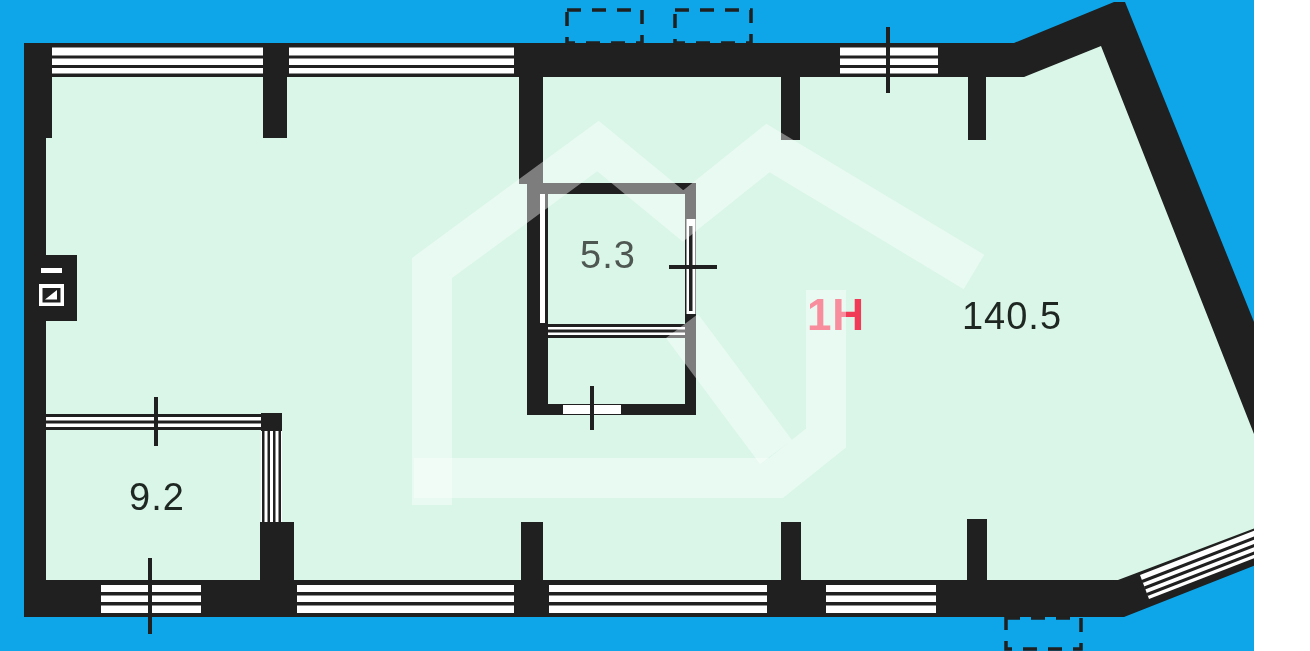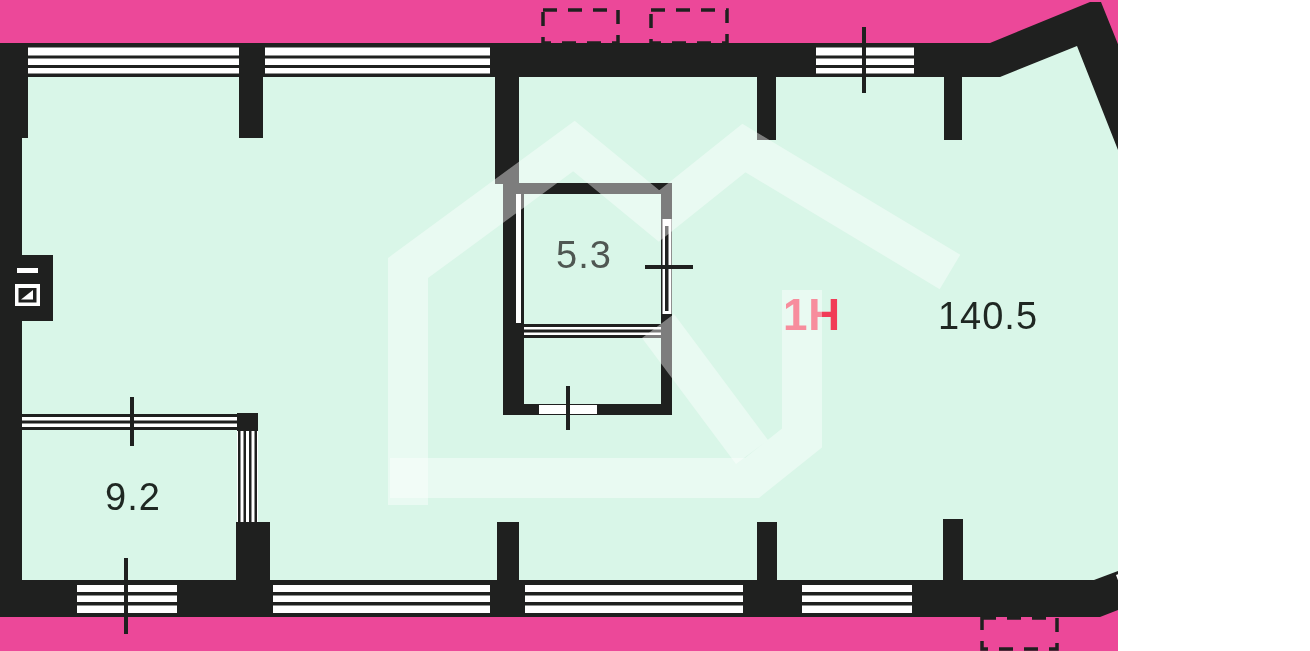--- a/index.html
+++ b/index.html
@@ -3,24 +3,25 @@
 <meta charset="utf-8">
 <style>
   html, body {
     margin: 0;
     padding: 0;
     background: #ffffff;
     font-family: "Liberation Sans", sans-serif;
   }
   .plan-wrap {
     position: relative;
-    width: 1118px;
+    width: 1230px;
     height: 651px;
-    background: #ec4899;
+    background: #0ea5e9;
     overflow: hidden;
+    padding-left: 24px;
   }
   svg { display: block; }
   text {
     font-family: "Liberation Sans", sans-serif;
   }
   .area-label {
     font-size: 38px;
     letter-spacing: 1px;
     fill: #1f2722;
   }

